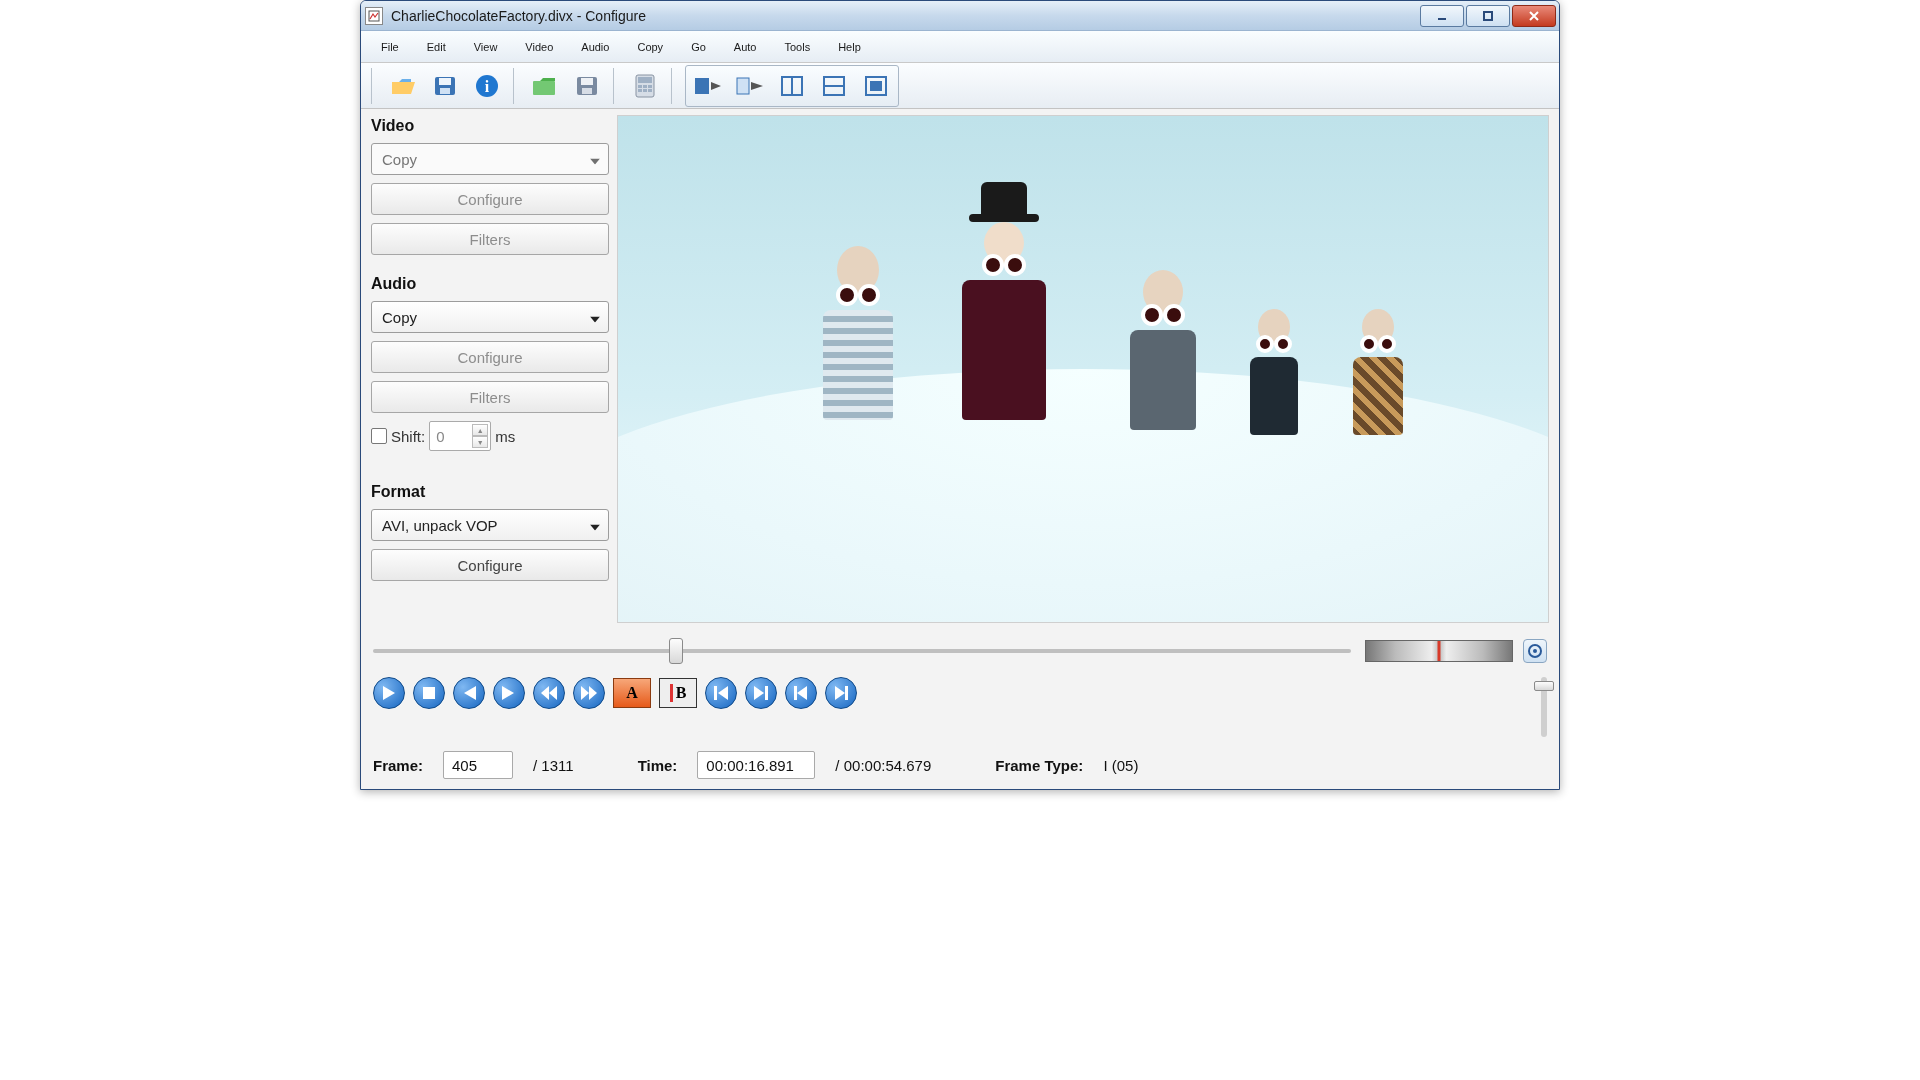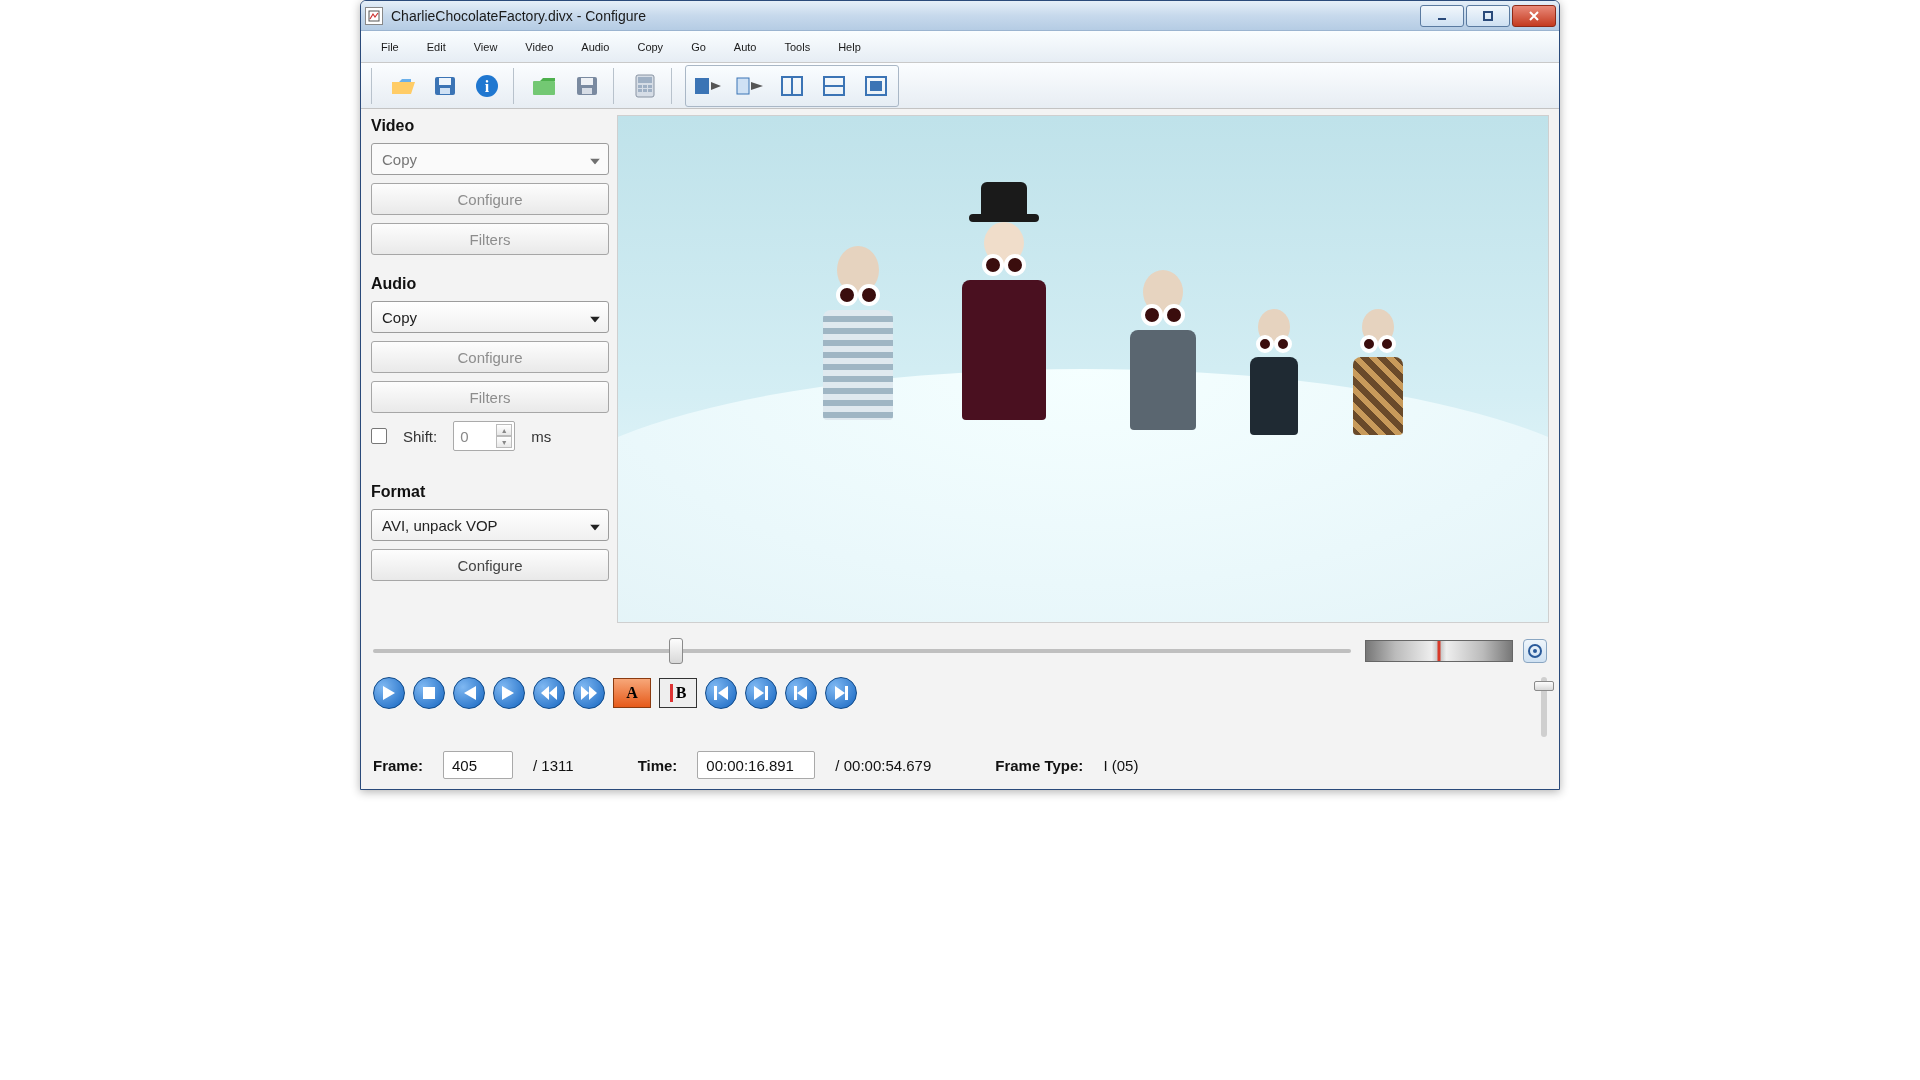--- a/index.html
+++ b/index.html
@@ -23,21 +23,21 @@
   .tgroup { display:flex; align-items:center; border:1px solid #a9b7c6; border-radius:3px; padding:2px; background:linear-gradient(#fafdff,#e6edf4); margin-left:2px; gap:2px;}
 
   .body { display:flex; padding:6px 10px 10px 10px; gap:8px;}
   .sidebar { width:238px; display:flex; flex-direction:column; gap:8px; padding-top:2px;}
   .section-label { font-weight:bold; font-size:16px; color:#111; }
   .combo { height:32px; border:1px solid #9c9c9c; border-radius:3px; background:linear-gradient(#fff,#f0f0f0); display:flex; align-items:center; padding:0 10px; font-size:15px; color:#222; position:relative; cursor:pointer;}
   .combo.disabled { color:#777; background:#fafafa;}
   .combo .arrow { position:absolute; right:8px; top:50%; transform:translateY(-50%); }
   .btn { height:32px; border:1px solid #a6a6a6; border-radius:3px; background:linear-gradient(#fdfdfd,#e9e9e9); display:flex; align-items:center; justify-content:center; font-size:15px; color:#444; cursor:pointer;}
   .btn.disabled { color:#8d8d8d; }
-  .shift-row { display:flex; align-items:center; gap:16px; font-size:15px; color:#333;}
+  .shift-row { display:flex; align-items:center; gap:4px; font-size:15px; color:#333;}
   .checkbox { width:16px; height:16px; border:1px solid #777; background:#fff; border-radius:2px; display:inline-block;}
   .numbox { width:62px; height:30px; border:1px solid #aaa; border-radius:2px; background:#fff; display:flex; align-items:center; justify-content:flex-start; padding:0 6px; position:relative; color:#888;}
   .numbox .spin { position:absolute; right:2px; top:2px; bottom:2px; width:16px; display:flex; flex-direction:column;}
   .numbox .spin div{flex:1;border:1px solid #bbb;background:linear-gradient(#fff,#e8e8e8);font-size:7px;display:flex;align-items:center;justify-content:center;}
 
   .preview { flex:1; background:#cfe7ef; border:1px solid #cfcfcf; height:508px; position:relative; overflow:hidden; background:linear-gradient(180deg,#bfe2ea 0%,#d4eef4 55%,#f0fbfd 100%);}
   .preview .floor { position:absolute; bottom:0; left:-10%; right:-10%; height:50%; background:radial-gradient(ellipse at 50% 0%, #f5ffff 0%, #eaf8fb 60%, #e3f3f7 100%); border-top-left-radius:50% 60%; border-top-right-radius:50% 60%;}
   .person { position:absolute; bottom:40%; }
   .head { border-radius:50%; background:#e6d3bf; margin:0 auto;}
   .goggles { position:relative; display:flex; justify-content:center; gap:0px; margin-top:-10px;}

